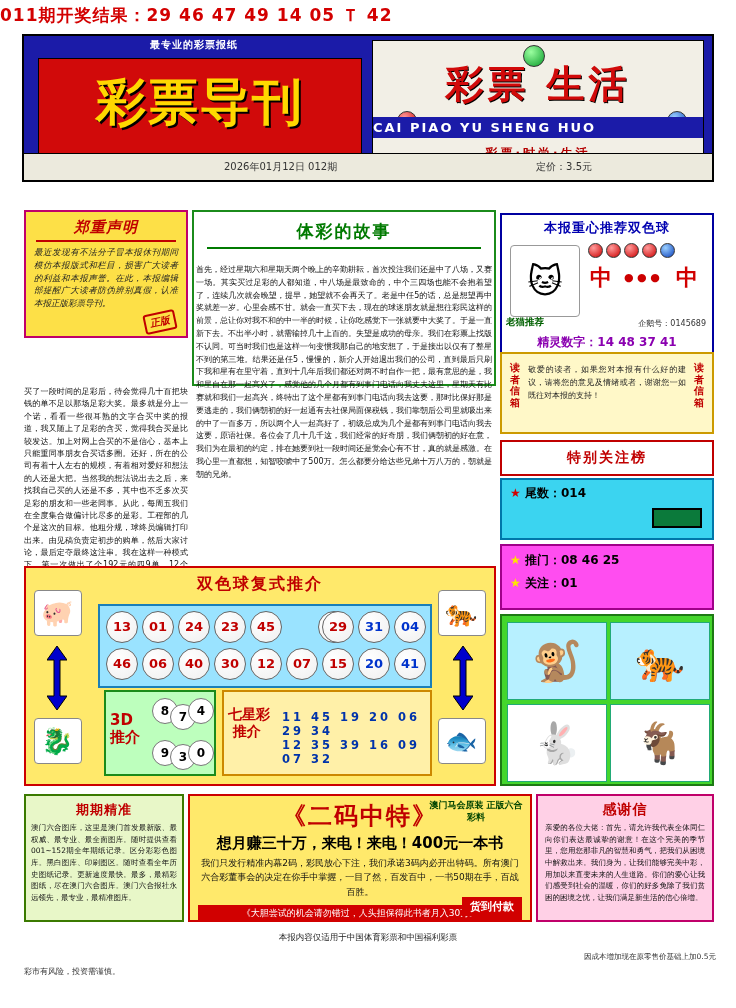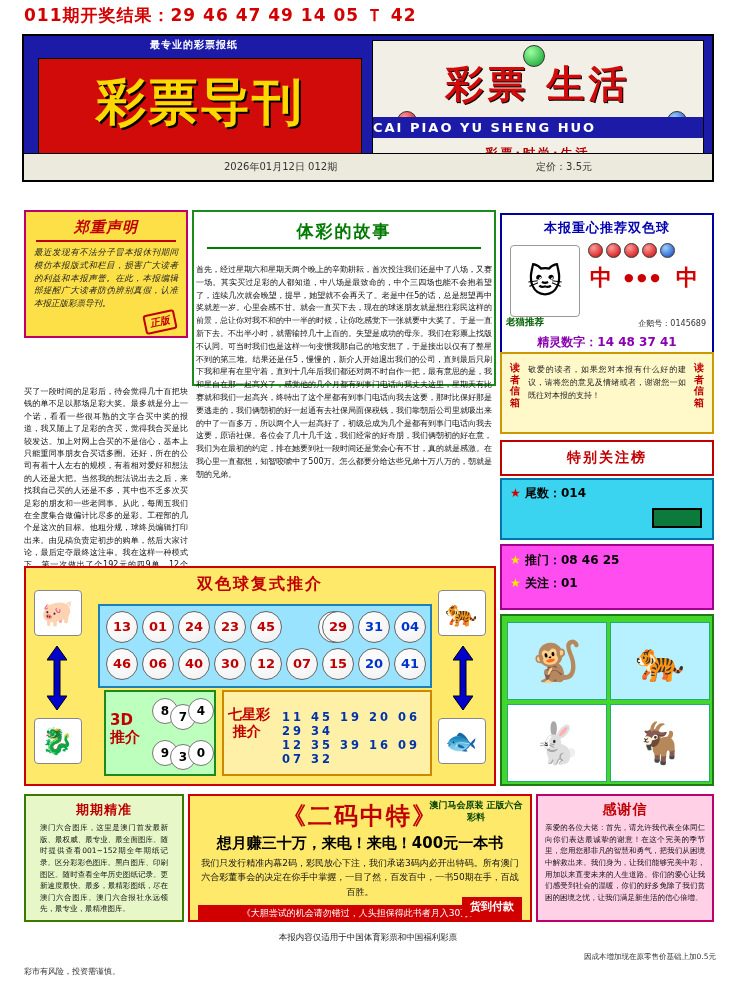--- a/index.html
+++ b/index.html
@@ -9,21 +9,21 @@
     font-family:"DejaVu Sans","Liberation Sans",sans-serif;
     font-size:9px;color:#000;
     position:relative;overflow:hidden;
   }
   .page{position:relative;width:736px;height:1008px;}
 
   
   .result-line{
     position:absolute;left:0;top:4px;width:736px;height:26px;
     font-size:17px;font-weight:bold;color:#d30000;
-    padding-left:24px;box-sizing:border-box;letter-spacing:1px;
+    box-sizing:border-box;letter-spacing:1px;
     white-space:nowrap;
   }
   .result-line .nums{color:#d30000;}
 
   
   .masthead{
     position:absolute;left:22px;top:34px;width:692px;height:148px;
     background:#1b1ba8;border:2px solid #000;box-sizing:border-box;
   }
   .mast-sub{
@@ -159,21 +159,21 @@
   .sub3d .dball{position:absolute;width:24px;height:24px;border-radius:50%;background:#fff;
     border:1px solid #777;text-align:center;line-height:24px;font-size:12px;font-weight:bold;color:#000;}
   .sub7{position:absolute;left:196px;top:122px;width:206px;height:82px;background:#fff0a8;
     border:2px solid #cc8800;}
   .sub7 .lbl{position:absolute;left:4px;top:14px;font-size:14px;font-weight:bold;color:#c00000;line-height:1.2;}
   .sub7 .srow{position:absolute;left:58px;font-size:11.5px;color:#0033aa;letter-spacing:3px;font-weight:bold;}
 
   
   .qq-box{left:24px;top:794px;width:160px;height:128px;background:#e8f7c8;border:2px solid #3b7a00;}
   .qq-box .hdr{color:#c00000;font-size:13px;padding-top:5px;letter-spacing:1px;}
-  .qq-box .body{font-size:7.5px;line-height:1.55;color:#111;padding:3px 14px;text-align:justify;}
+  .qq-box .body{font-size:7.5px;line-height:1.55;color:#111;padding:3px 5px;text-align:justify;}
   .mid-ad{left:188px;top:794px;width:344px;height:128px;background:#ffe96b;border:2px solid #cc0000;}
   .mid-ad .t1{text-align:center;font-size:24px;font-weight:bold;color:#c00000;padding-top:4px;letter-spacing:2px;}
   .mid-ad .t2{text-align:center;font-size:15px;font-weight:bold;color:#000;padding-top:2px;}
   .mid-ad .t3{text-align:center;font-size:9px;color:#111;line-height:1.6;padding:3px 8px;}
   .mid-ad .strip{margin:3px 8px 0;background:#d10000;color:#fff;font-size:9px;text-align:center;padding:2px 0;}
   .mid-ad .pay{position:absolute;right:8px;bottom:4px;background:#d10000;color:#fff;font-size:11px;
     font-weight:bold;padding:2px 8px;}
   .mid-ad .corner-label{position:absolute;right:6px;top:4px;width:96px;text-align:center;
     font-size:9px;color:#004400;line-height:1.3;font-weight:bold;}
   .thanks{left:536px;top:794px;width:178px;height:128px;background:#ffd0e6;border:2px solid #c0006a;}

